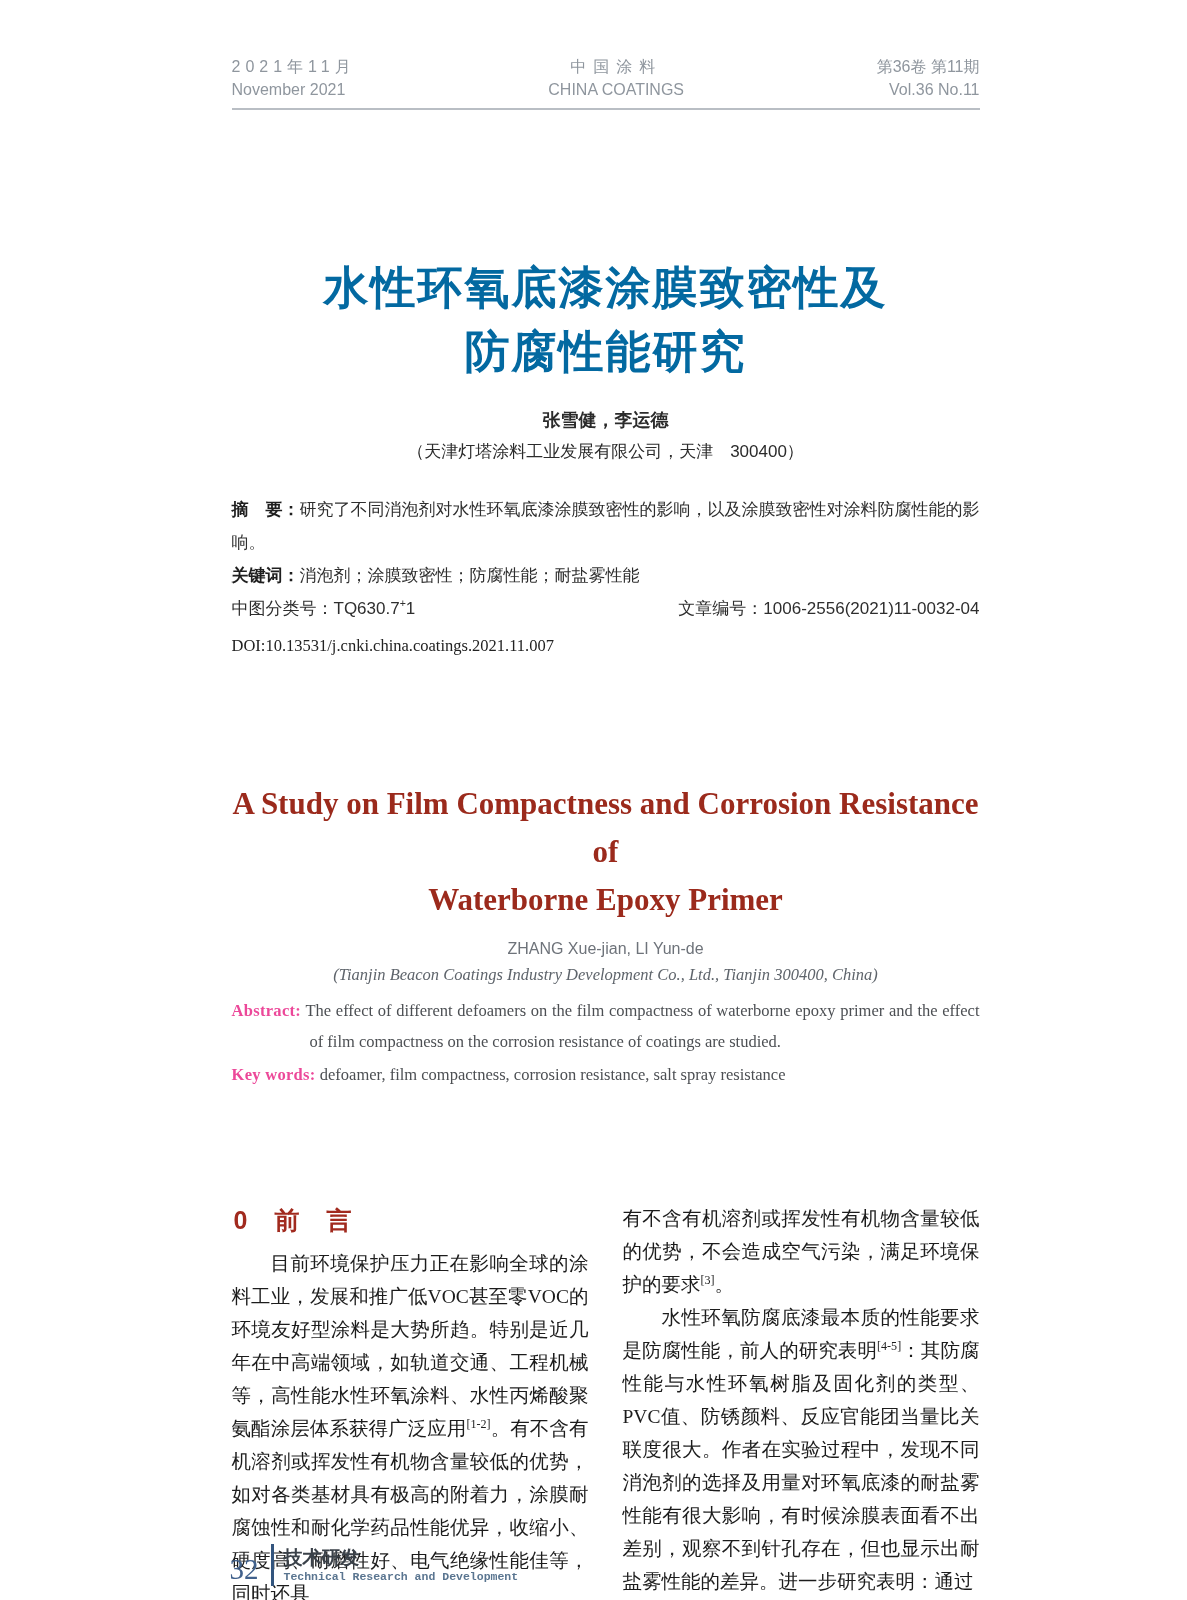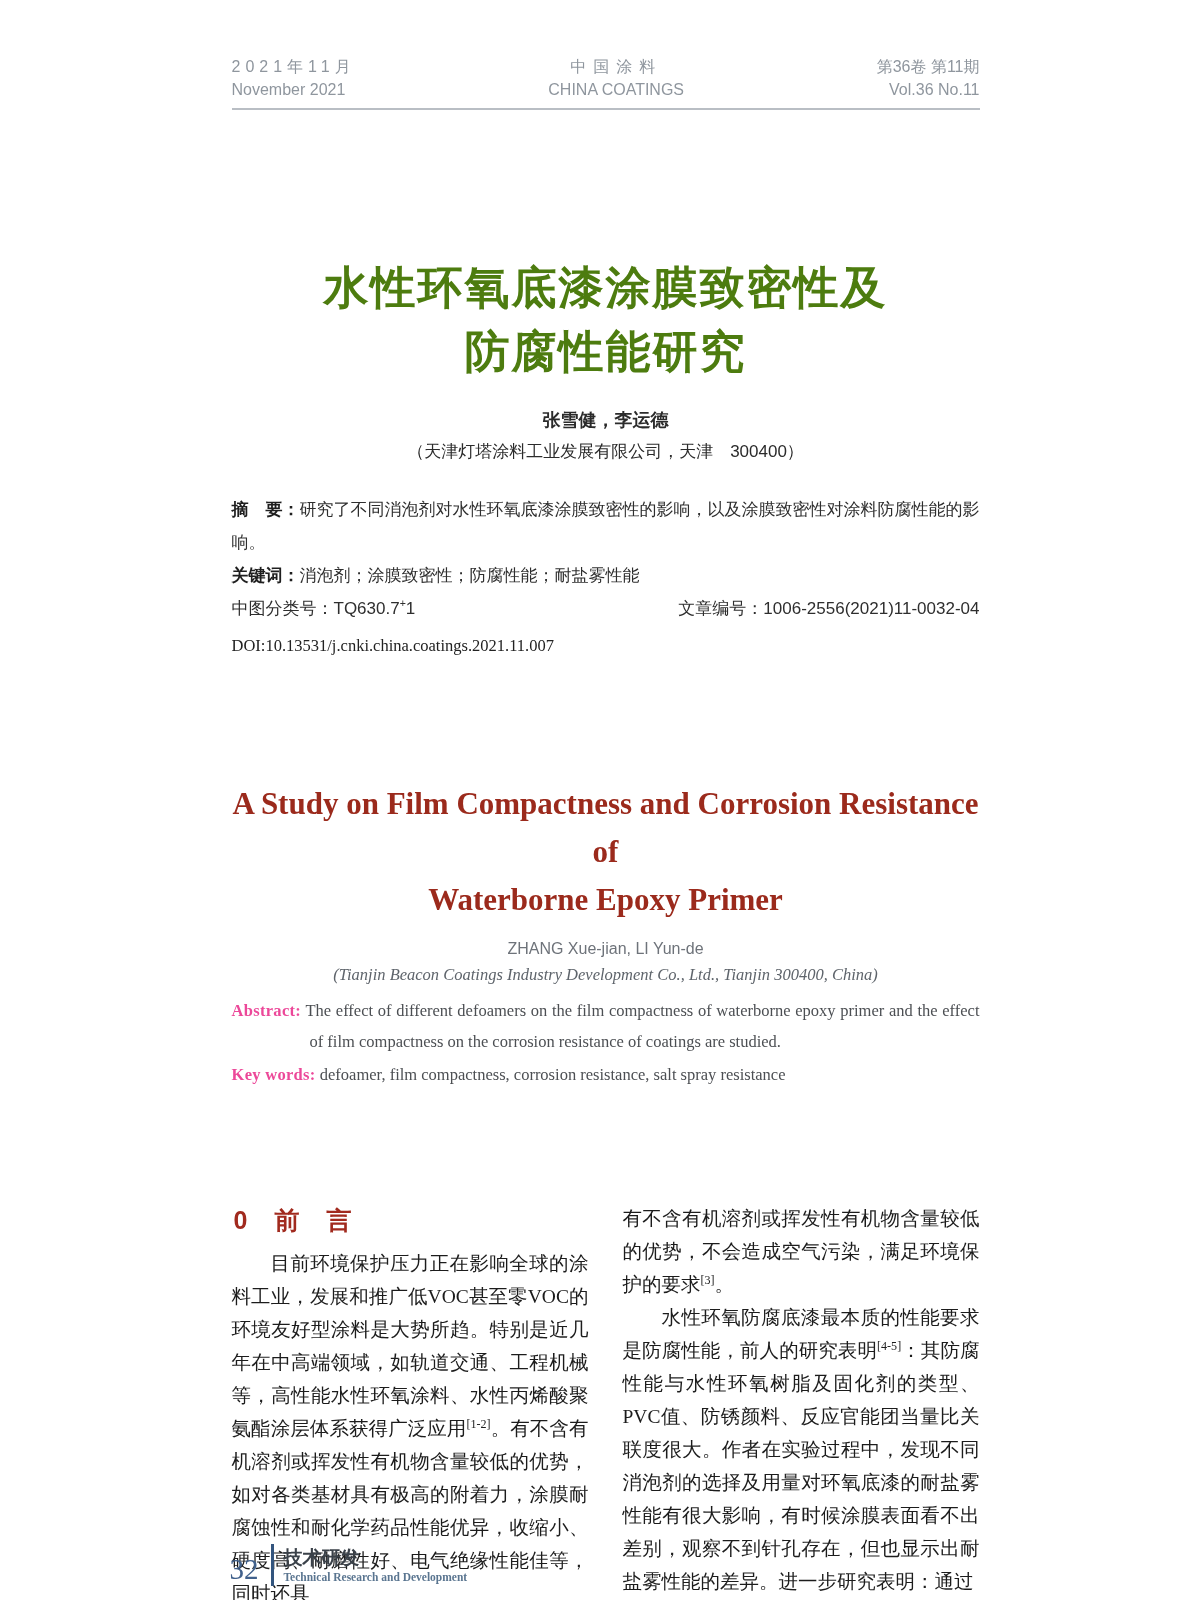--- a/index.html
+++ b/index.html
@@ -27,21 +27,21 @@
   .ph-center{ text-align:center; }
   .ph-right { text-align:right; }
   .ph-cn { letter-spacing:5px; }
   .ph-center .ph-cn { letter-spacing:7px; }
 
   
   .cn-title {
     margin-top:146px; text-align:center;
     font-family:"Liberation Sans","DejaVu Sans",sans-serif;
     font-weight:bold; font-size:45px; line-height:64px;
-    color:#4d7c0f; letter-spacing:2px;
+    color:#0369a1; letter-spacing:2px;
   }
   .cn-authors {
     margin-top:24px; text-align:center;
     font-family:"Liberation Sans","DejaVu Sans",sans-serif;
     font-weight:bold; font-size:18px; color:#2b2b2b;
   }
   .cn-affiliation {
     margin-top:8px; text-align:center;
     font-family:"Liberation Sans","DejaVu Sans",sans-serif;
     font-size:17px; color:#2b2b2b;
@@ -118,21 +118,21 @@
     font-family:"Liberation Serif","DejaVu Serif",serif;
     font-size:29px; color:#41618c; align-self:flex-end;
   }
   .pf-bar { width:3px; height:42px; background:#33557e; margin:0 10px 0 12px; }
   .pf-col { display:flex; flex-direction:column; justify-content:center; }
   .pf-cn {
     font-family:"Liberation Sans","DejaVu Sans",sans-serif;
     font-weight:bold; font-size:19px; line-height:23px; color:#3a4149;
   }
   .pf-en {
-    font-family:Liberation Serif, serif;
+    font-family:Liberation Mono, monospace;
     font-weight:bold; font-size:11.5px; line-height:16px; color:#5a7590;
   }
 </style>
 </head>
 <body>
 
 <div class="page">
 
   <div class="page-header">
     <div class="ph-col ph-left">

